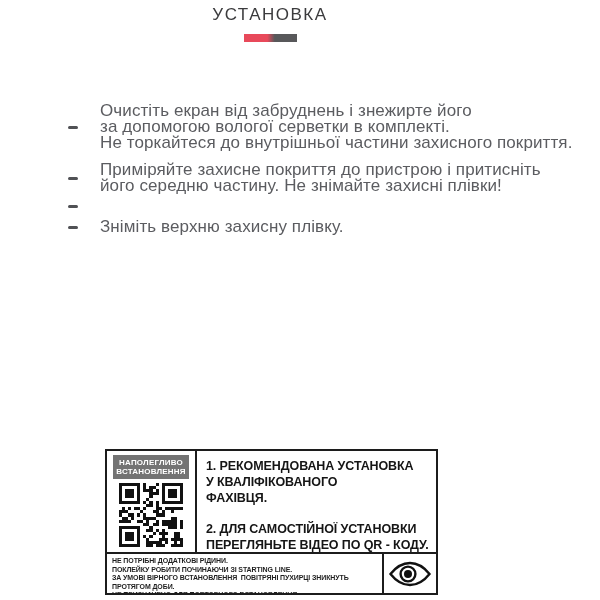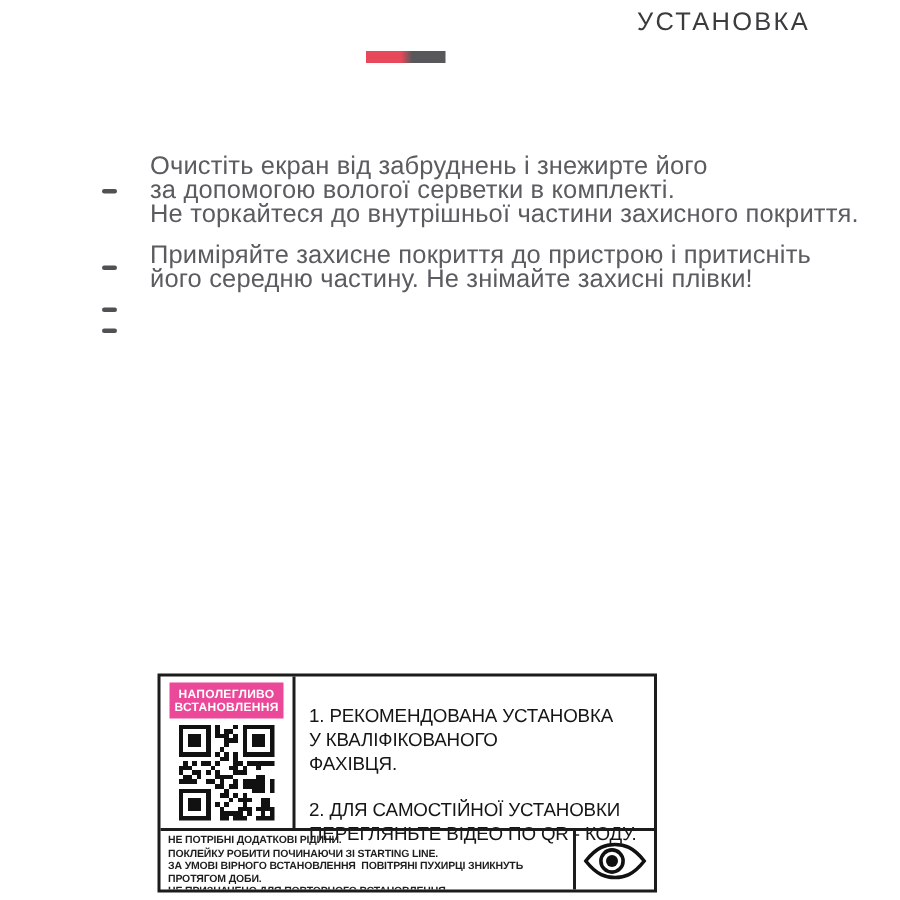--- a/index.html
+++ b/index.html
@@ -10,21 +10,21 @@
   }
   html,body{margin:0;padding:0;}
   body{
     width:600px;height:600px;background:#ffffff;
     font-family:"Liberation Sans", sans-serif;
     -webkit-font-smoothing:antialiased;
   }
   .page{position:relative;width:600px;height:600px;overflow:hidden;background:#fff;}
 
   
-  .header{width:540px;text-align:right;padding-top:3px;}
+  .header{width:540px;text-align:center;padding-top:3px;}
   .title{
     margin:0;font-size:17px;font-weight:400;letter-spacing:1.5px;
     color:#3b3b3d;line-height:24px;
   }
   .divider{
     width:53px;height:8px;margin:7px auto 0;
     background:linear-gradient(90deg,var(--accent) 0%,var(--accent) 44%,var(--bar-gray) 58%,var(--bar-gray) 100%);
   }
 
   
@@ -41,28 +41,28 @@
     position:absolute;left:105px;top:449px;width:333px;height:146px;
     border:2px solid var(--ink);box-sizing:border-box;background:#fff;
     display:flex;flex-direction:column;
   }
   .box-top{flex:1;display:flex;min-height:0;}
   .box-left{
     width:90px;flex:0 0 90px;border-right:2px solid var(--ink);box-sizing:border-box;
     display:flex;flex-direction:column;align-items:center;padding-top:4px;
   }
   .badge{
-    background:#ec4899;color:#fff;width:76px;box-sizing:border-box;
+    background:#737373;color:#fff;width:76px;box-sizing:border-box;
     padding:3px 0;text-align:center;font-size:8px;font-weight:bold;
     line-height:9px;letter-spacing:0.2px;display:flex;flex-direction:column;
   }
   .qr{width:64px;height:64px;margin-top:4px;}
   .box-right{flex:1;padding:6px 4px 0 9px;}
   .box-right p{
-    margin:12px 0 15px;font-size:12.5px;font-weight:normal;line-height:16px;
+    margin:1px 0 15px;font-size:12.5px;font-weight:bold;line-height:16px;
     color:#151515;white-space:pre-line;letter-spacing:-0.1px;
   }
   .box-bottom{height:41px;flex:0 0 41px;border-top:2px solid var(--ink);box-sizing:border-box;display:flex;}
   .fine-print{flex:1;padding:3px 0 0 5px;overflow:hidden;}
   .fine-print div{
     font-size:7px;font-weight:bold;line-height:8.6px;color:#1e1e1e;
     white-space:pre-wrap;letter-spacing:-0.1px;
   }
   .eye-cell{
     width:54px;flex:0 0 54px;border-left:2px solid var(--ink);box-sizing:border-box;
@@ -89,20 +89,21 @@
     <div class="step">
       <span class="dash"></span>
       <p class="step-text">Приміряйте захисне покриття до пристрою і притисніть
 його середню частину. Не знімайте захисні плівки!</p>
     </div>
     <div class="step">
       <span class="dash"></span>
     </div>
     <div class="step">
       <span class="dash"></span>
+      <p class="step-text">Зніміть верхню захисну плівку.</p>
     </div>
   </main>
 
   <section class="info-box">
     <div class="box-top">
       <div class="box-left">
         <div class="badge">
           <span>НАПОЛЕГЛИВО</span>
           <span>ВСТАНОВЛЕННЯ</span>
         </div>

